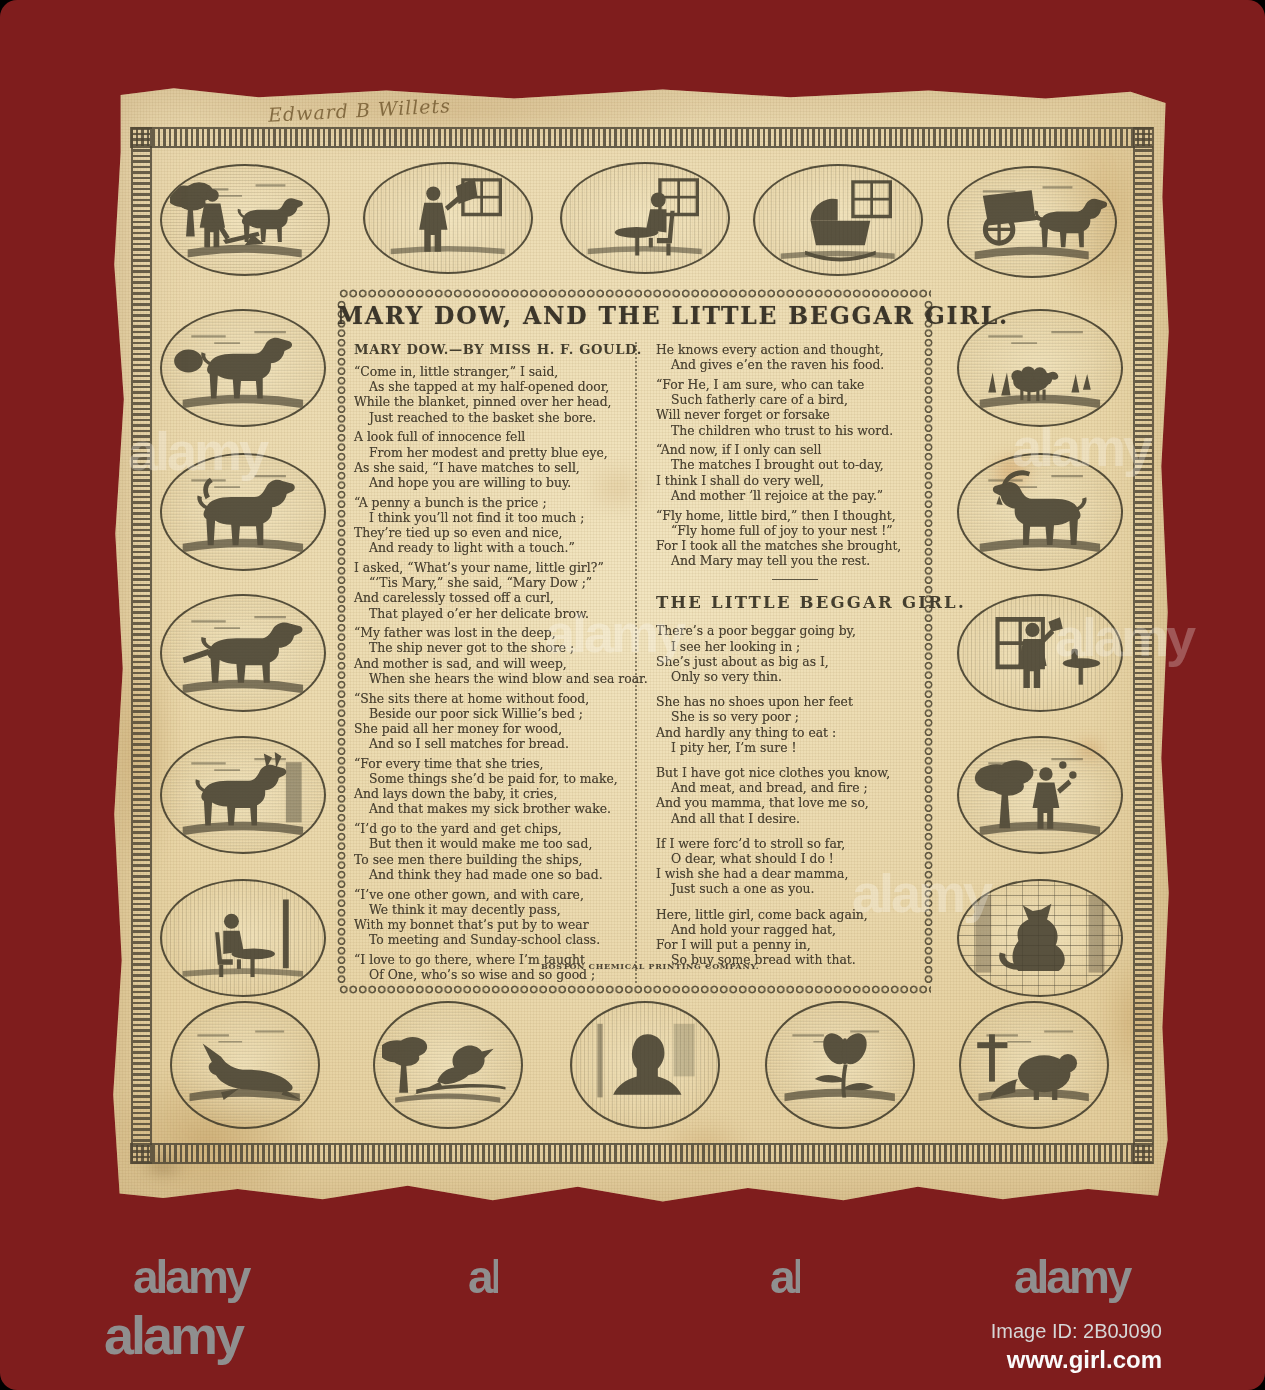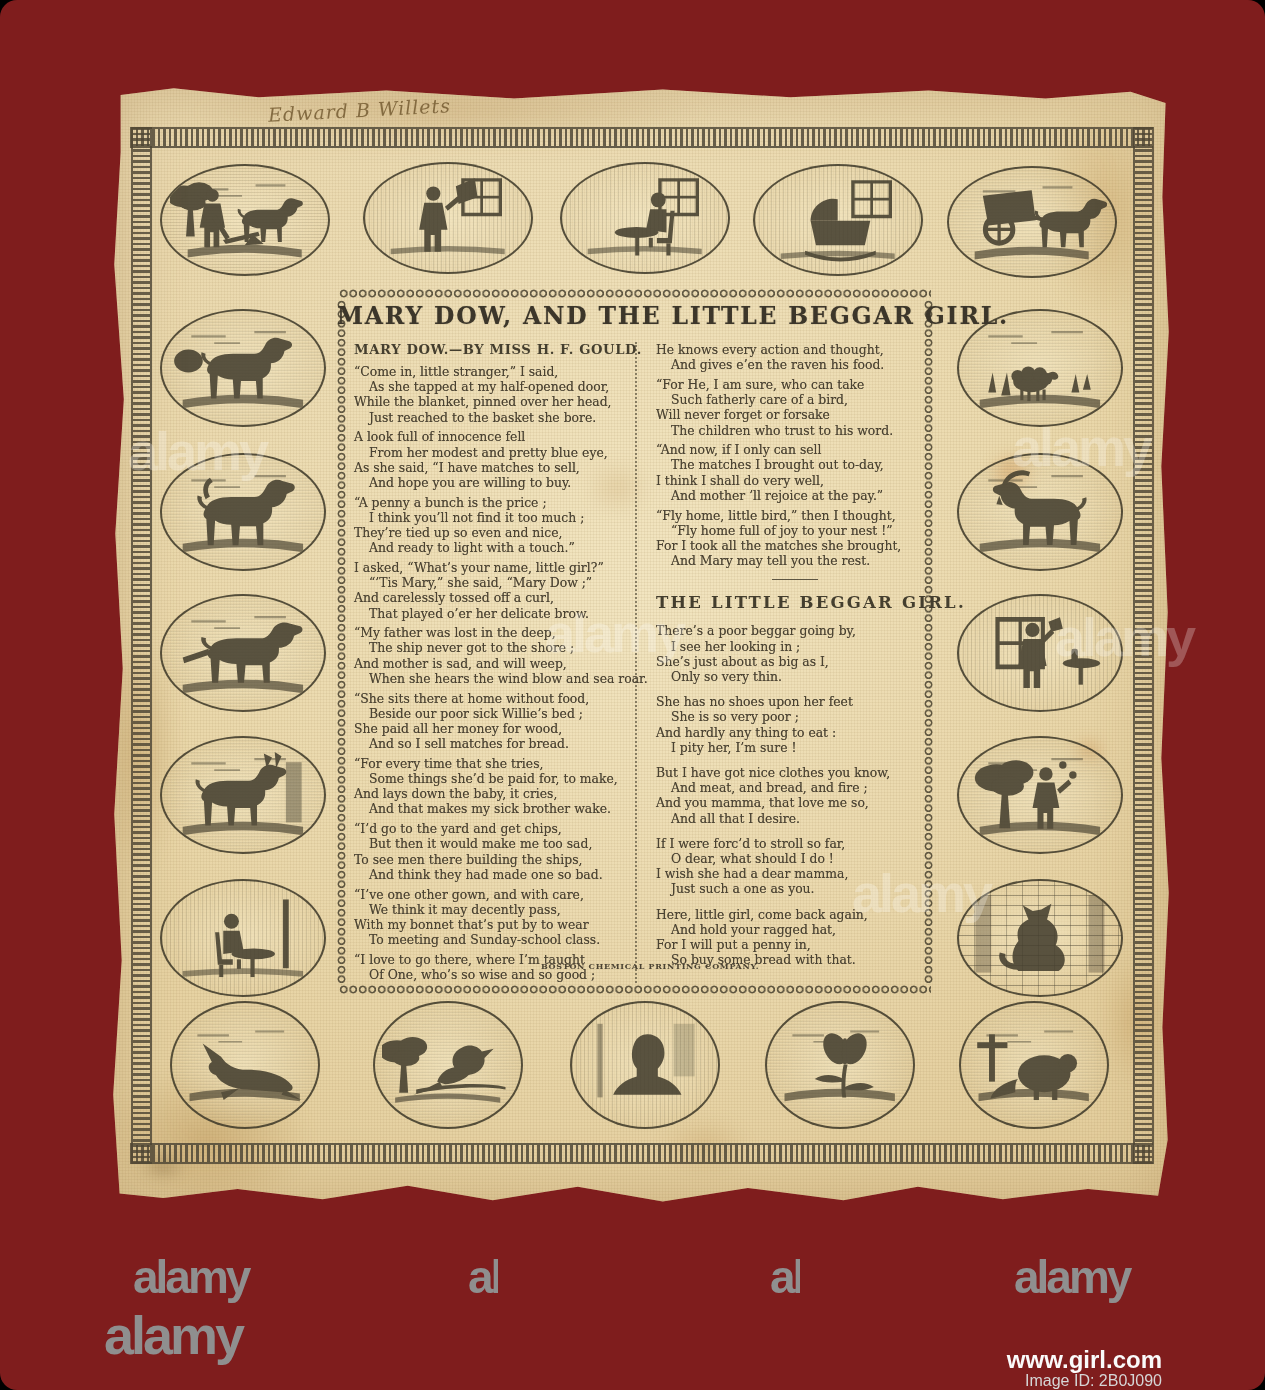--- a/index.html
+++ b/index.html
@@ -90,21 +90,21 @@
   .line:nth-child(even){padding-left:15px;}
 
   .imprint{position:absolute;left:204px;top:673px;font-size:8px;font-weight:bold;
     letter-spacing:.7px;color:#4a4232;white-space:nowrap;}
 
   
   .wm-faint{position:absolute;font-family:"Liberation Sans",sans-serif;font-weight:bold;
     font-size:54px;letter-spacing:-3px;color:rgba(255,255,255,.26);pointer-events:none;}
   .band-logo{position:absolute;font-family:"Liberation Sans",sans-serif;font-weight:bold;
     color:#8f8f8f;letter-spacing:-3px;line-height:1;}
-  .image-id{position:absolute;right:103px;top:1372px;color:#d6d6d6;font-size:16px;
+  .image-id{position:absolute;right:103px;top:1320px;color:#d6d6d6;font-size:20px;
     font-family:"Liberation Sans",sans-serif;}
   .site-url{position:absolute;right:103px;top:1346px;color:#fafafa;font-size:24px;
     font-weight:bold;font-family:"Liberation Sans",sans-serif;}
 </style>
 </head>
 <body>
 
 <svg width="0" height="0" style="position:absolute">
   <defs>
     <g id="terrain">

